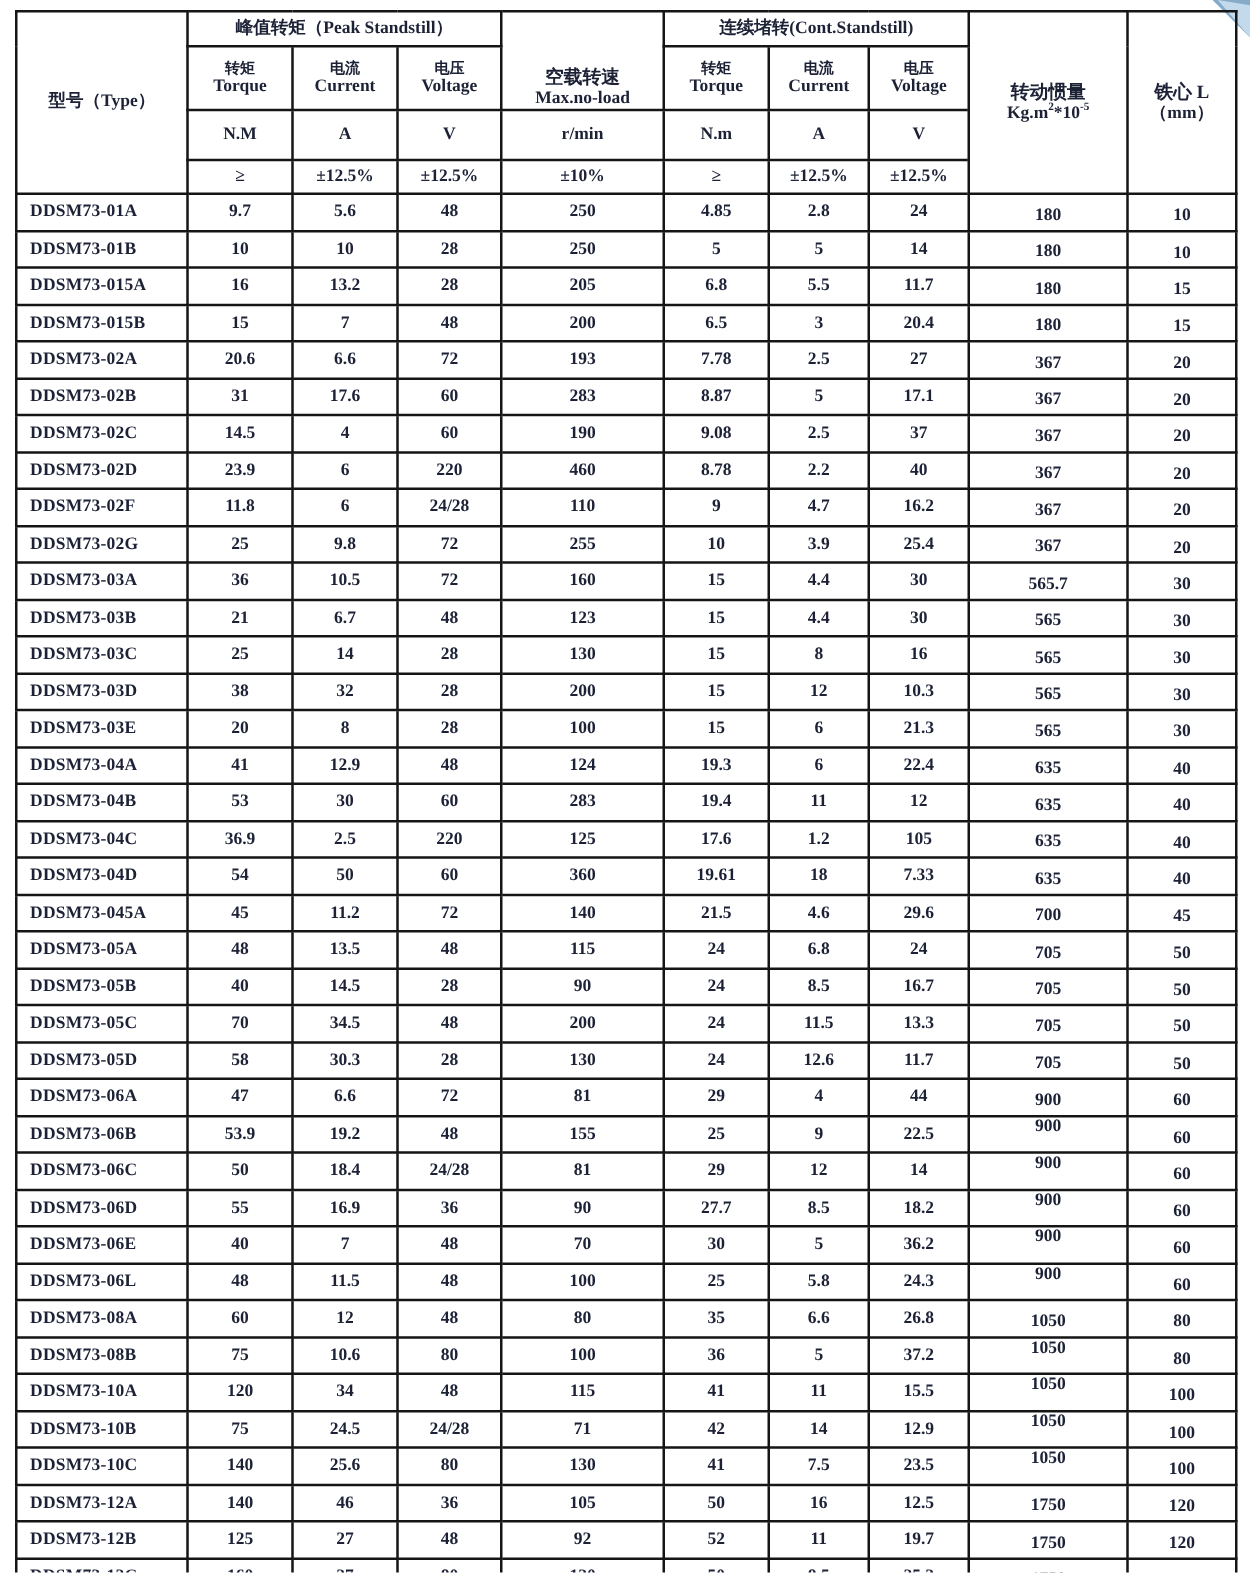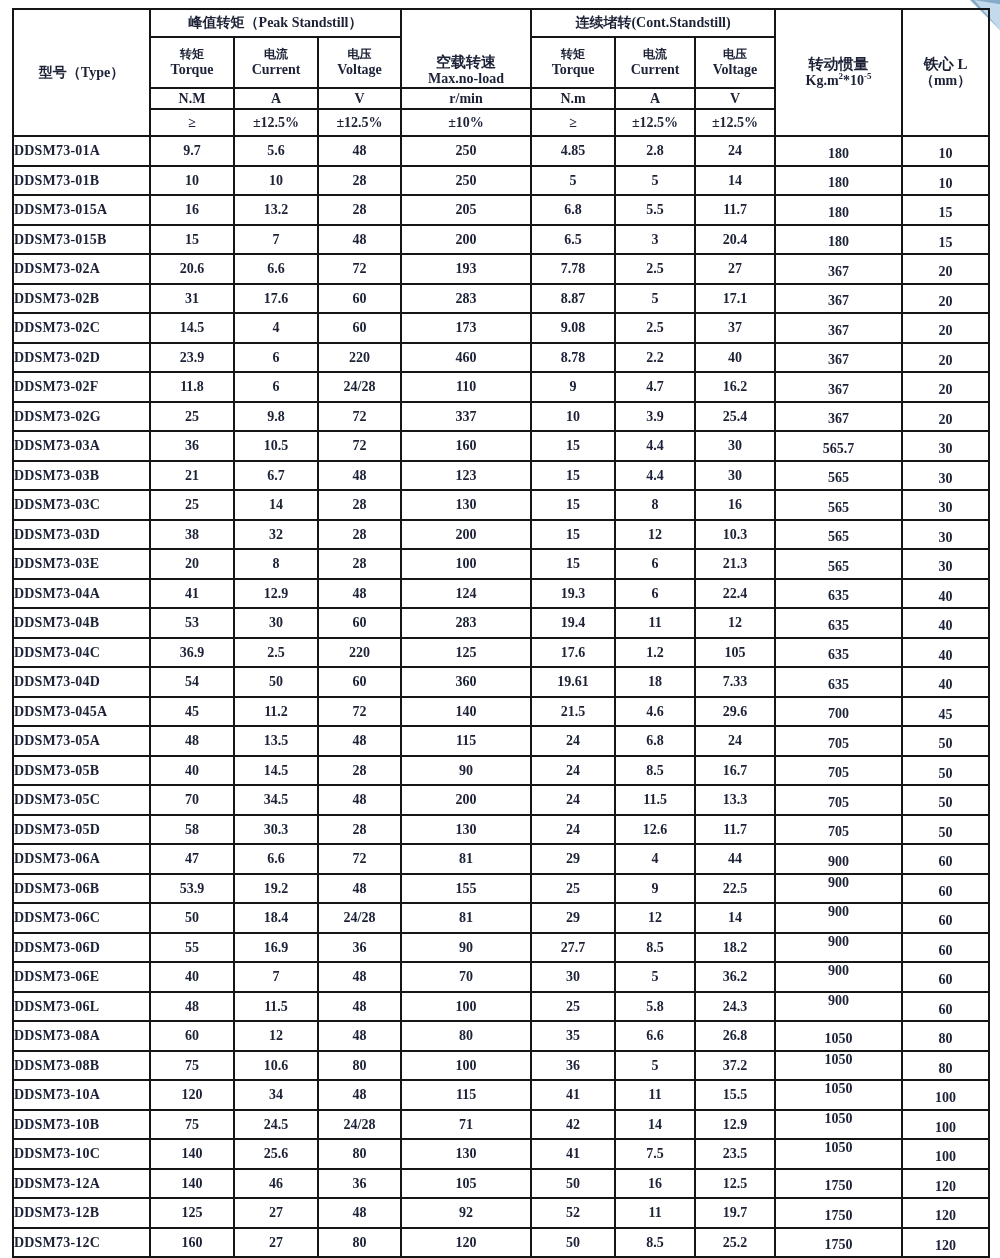--- a/index.html
+++ b/index.html
@@ -52,37 +52,38 @@
     padding: 0;
     font-weight: 700;
     font-size: 14px;
     line-height: 1.15;
     overflow: hidden;
     white-space: nowrap;
   }
   
   tr.h-row1 { height: 25px; }
   tr.h-row2 { height: 45px; }
-  tr.h-row3 { height: 21px; }
+  tr.h-row3 { height: 40px; }
   tr.h-row4 { height: 27px; }
   td.group-cell { font-size: 15px; }
   td.type-head { font-size: 15px; }
   td.sub-head { font-size: 14px; }
   td.sub-head .cn { font-size: 12px; }
   td.unit-cell { font-size: 14px; }
   td.tol-cell  { font-size: 14px; }
   td.noload-head { font-size: 14px; }
   td.noload-head .cn { font-size: 15px; margin-top: 44px; }
   td.inertia-head, td.core-head { font-size: 14px; }
   td.inertia-head .cn, td.core-head .cn { font-size: 15px; }
   sup { font-size: 9px; vertical-align: super; line-height: 0; }
   
   tbody.rows tr { height: 29.5px; }
   tbody.rows td.c0 {
     text-align: left;
+    padding-left: 10px;
     font-size: 14px;
     letter-spacing: 0.2px;
   }
   
   tbody.rows td.c8 { padding-top: 5px; }
   tbody.rows td.c9 { padding-top: 6px; }
   
   tbody.rows tr:nth-child(n+26):nth-child(-n+30) td.c8,
   tbody.rows tr:nth-child(n+32):nth-child(-n+35) td.c8 {
     vertical-align: top;
@@ -246,21 +247,21 @@
           <td class="c6">5</td>
           <td class="c7">17.1</td>
           <td class="c8">367</td>
           <td class="c9">20</td>
         </tr>
         <tr>
           <td class="c0">DDSM73-02C</td>
           <td class="c1">14.5</td>
           <td class="c2">4</td>
           <td class="c3">60</td>
-          <td class="c4">173</td>
+          <td class="c4">190</td>
           <td class="c5">9.08</td>
           <td class="c6">2.5</td>
           <td class="c7">37</td>
           <td class="c8">367</td>
           <td class="c9">20</td>
         </tr>
         <tr>
           <td class="c0">DDSM73-02D</td>
           <td class="c1">23.9</td>
           <td class="c2">6</td>
@@ -282,21 +283,21 @@
           <td class="c6">4.7</td>
           <td class="c7">16.2</td>
           <td class="c8">367</td>
           <td class="c9">20</td>
         </tr>
         <tr>
           <td class="c0">DDSM73-02G</td>
           <td class="c1">25</td>
           <td class="c2">9.8</td>
           <td class="c3">72</td>
-          <td class="c4">337</td>
+          <td class="c4">255</td>
           <td class="c5">10</td>
           <td class="c6">3.9</td>
           <td class="c7">25.4</td>
           <td class="c8">367</td>
           <td class="c9">20</td>
         </tr>
         <tr>
           <td class="c0">DDSM73-03A</td>
           <td class="c1">36</td>
           <td class="c2">10.5</td>

